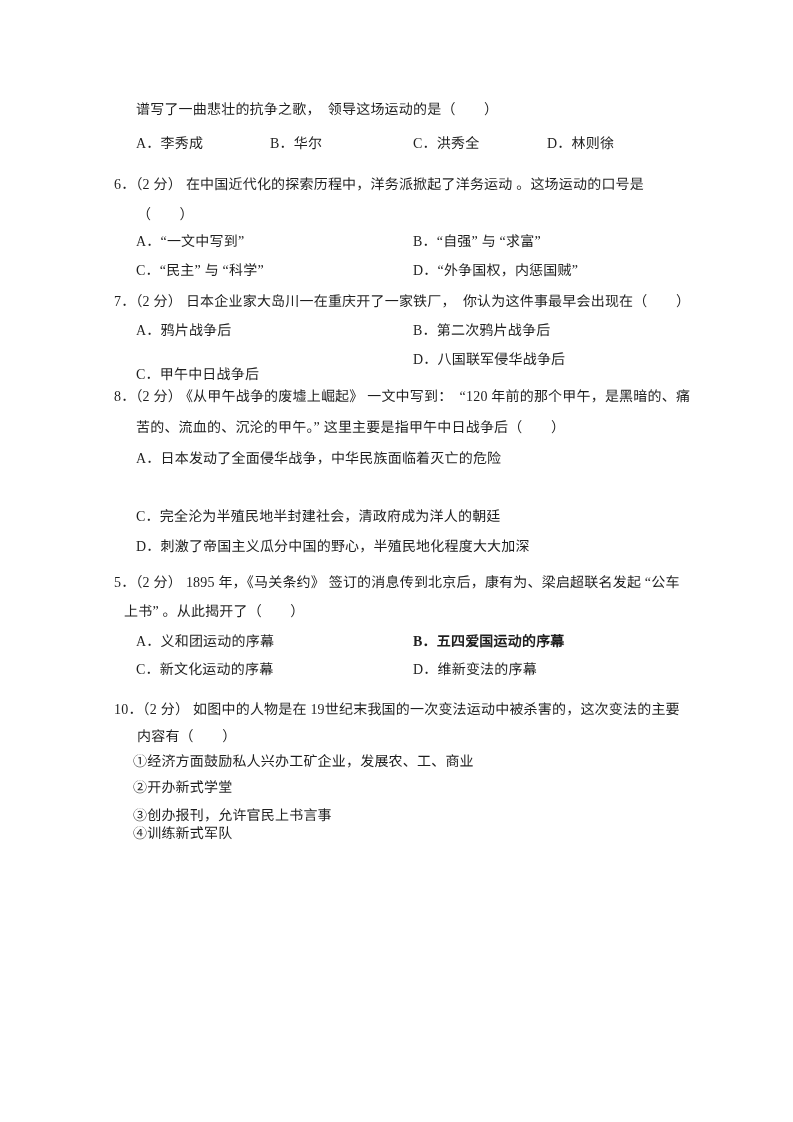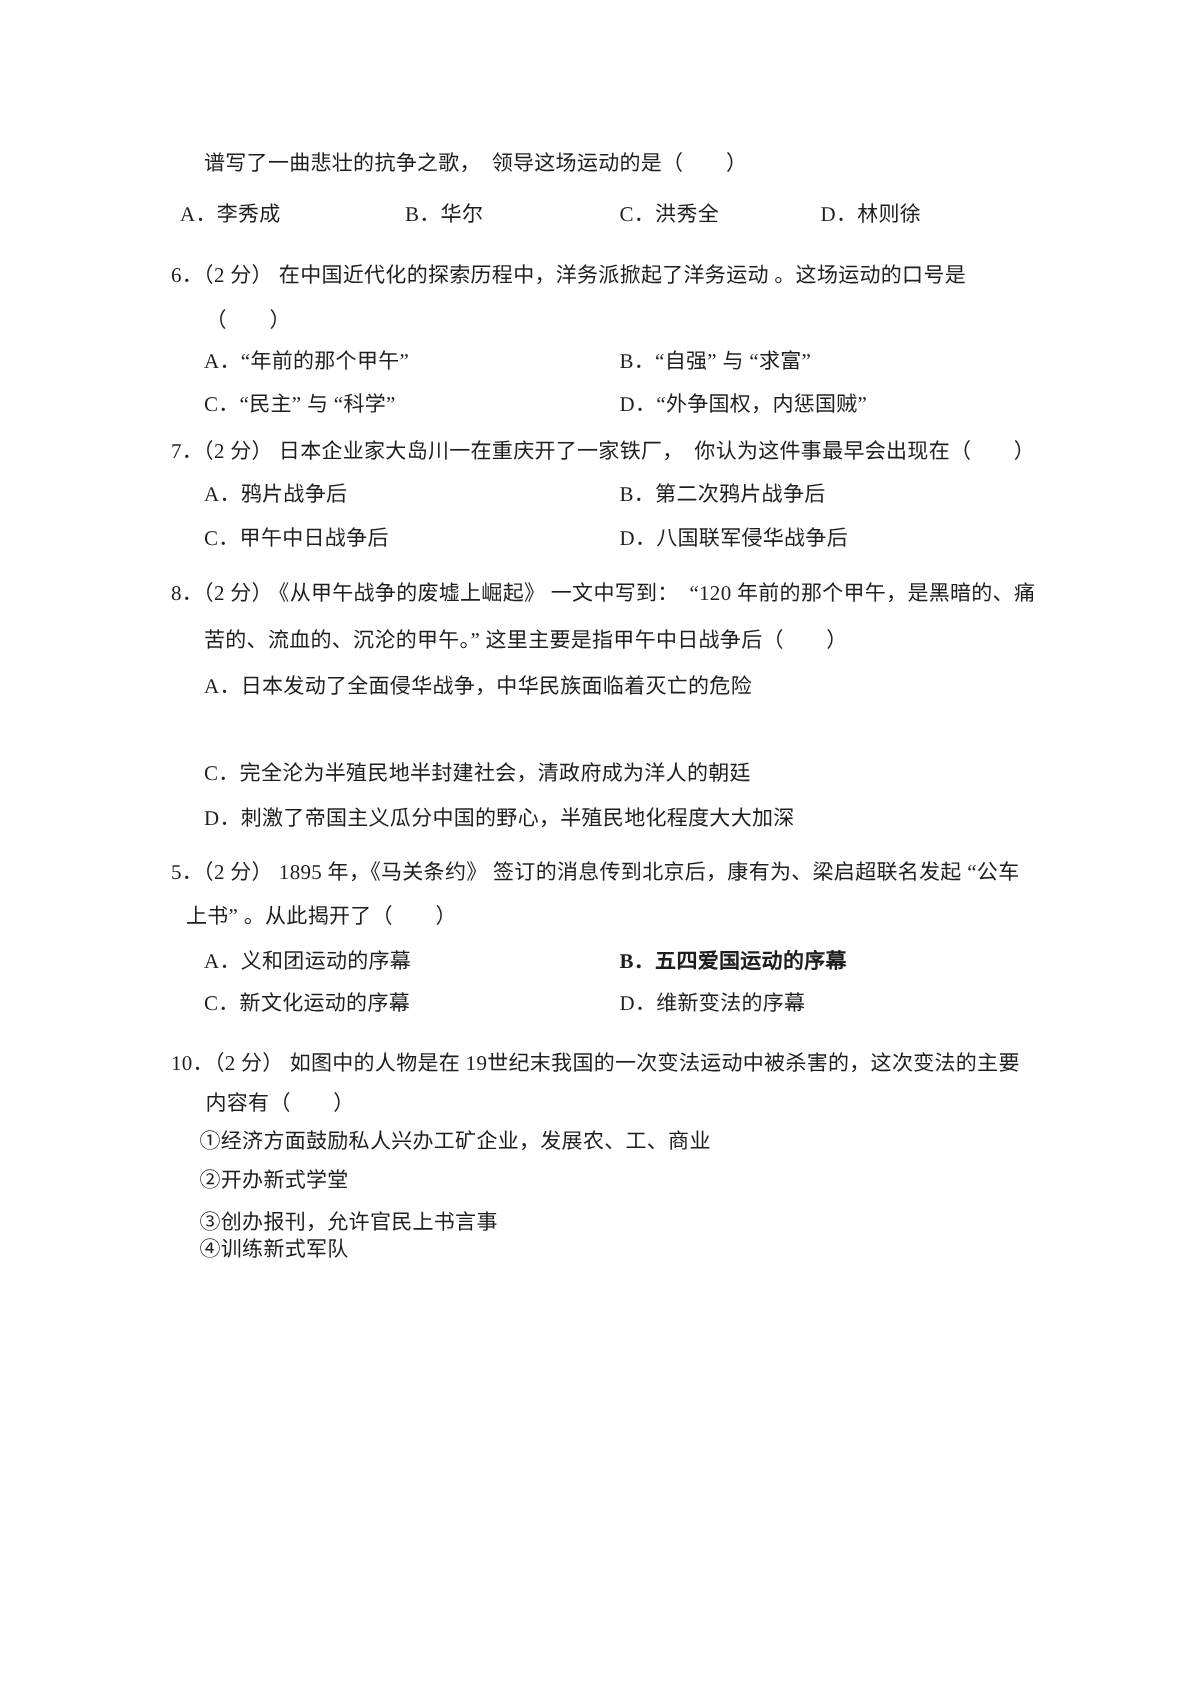--- a/index.html
+++ b/index.html
@@ -22,38 +22,38 @@
     font-size: 14px;
     line-height: 19px;
     color: #1e1e1e;
     white-space: pre;
     letter-spacing: 0.2px;
   }
   .qnum { margin-right: 4px; }
 
   
   .q5c  { top: 100px; left: 136px; }
-  .q5a  { top: 134px; left: 120px; }
+  .q5a  { top: 134px; left: 136px; }
   .q5b  { top: 134px; left: 270px; }
   .q5cc { top: 134px; left: 413px; }
   .q5d  { top: 134px; left: 547px; }
 
   
   .q6l1 { top: 175px; left: 114px; }
   .q6l2 { top: 205px; left: 137px; }
   .q6a  { top: 232px; left: 136px; }
   .q6b  { top: 232px; left: 413px; }
   .q6c  { top: 261px; left: 136px; }
   .q6d  { top: 261px; left: 413px; }
 
   
   .q7l1 { top: 292px; left: 114px; }
   .q7a  { top: 321px; left: 136px; }
   .q7b  { top: 321px; left: 413px; }
-  .q7c  { top: 350px; left: 136px; text-align: center; }
+  .q7c  { top: 365px; left: 136px; text-align: center; }
   .q7d  { top: 350px; left: 413px; }
 
   
   .q8l1 { top: 387px; left: 114px; text-align: center; }
   .q8l2 { top: 418px; left: 136px; }
   .q8a  { top: 449px; left: 136px; }
   .q8b  { top: 478px; left: 136px; }
   .q8c  { top: 507px; left: 136px; }
   .q8d  { top: 537px; left: 136px; }
 
@@ -79,21 +79,21 @@
 <div class="page">
 
   <div class="t q5c">谱写了一曲悲壮的抗争之歌，　领导这场运动的是（　　）</div>
   <div class="t q5a">A．李秀成</div>
   <div class="t q5b">B．华尔</div>
   <div class="t q5cc">C．洪秀全</div>
   <div class="t q5d">D．林则徐</div>
 
   <div class="t q6l1"><span class="qnum">6．（2 分）</span><span>在中国近代化的探索历程中，洋务派掀起了洋务运动 。这场运动的口号是</span></div>
   <div class="t q6l2">（　　）</div>
-  <div class="t q6a">A．“年前的那个甲午”</div>
+  <div class="t q6a">A．“一文中写到”</div>
   <div class="t q6b">B．“自强” 与 “求富”</div>
   <div class="t q6c">C．“民主” 与 “科学”</div>
   <div class="t q6d">D．“外争国权，内惩国贼”</div>
 
   <div class="t q7l1"><span class="qnum">7．（2 分）</span><span>日本企业家大岛川一在重庆开了一家铁厂，　你认为这件事最早会出现在（　　）</span></div>
   <div class="t q7a">A．鸦片战争后</div>
   <div class="t q7b">B．第二次鸦片战争后</div>
   <div class="t q7c">C．甲午中日战争后</div>
   <div class="t q7d">D．八国联军侵华战争后</div>
 

